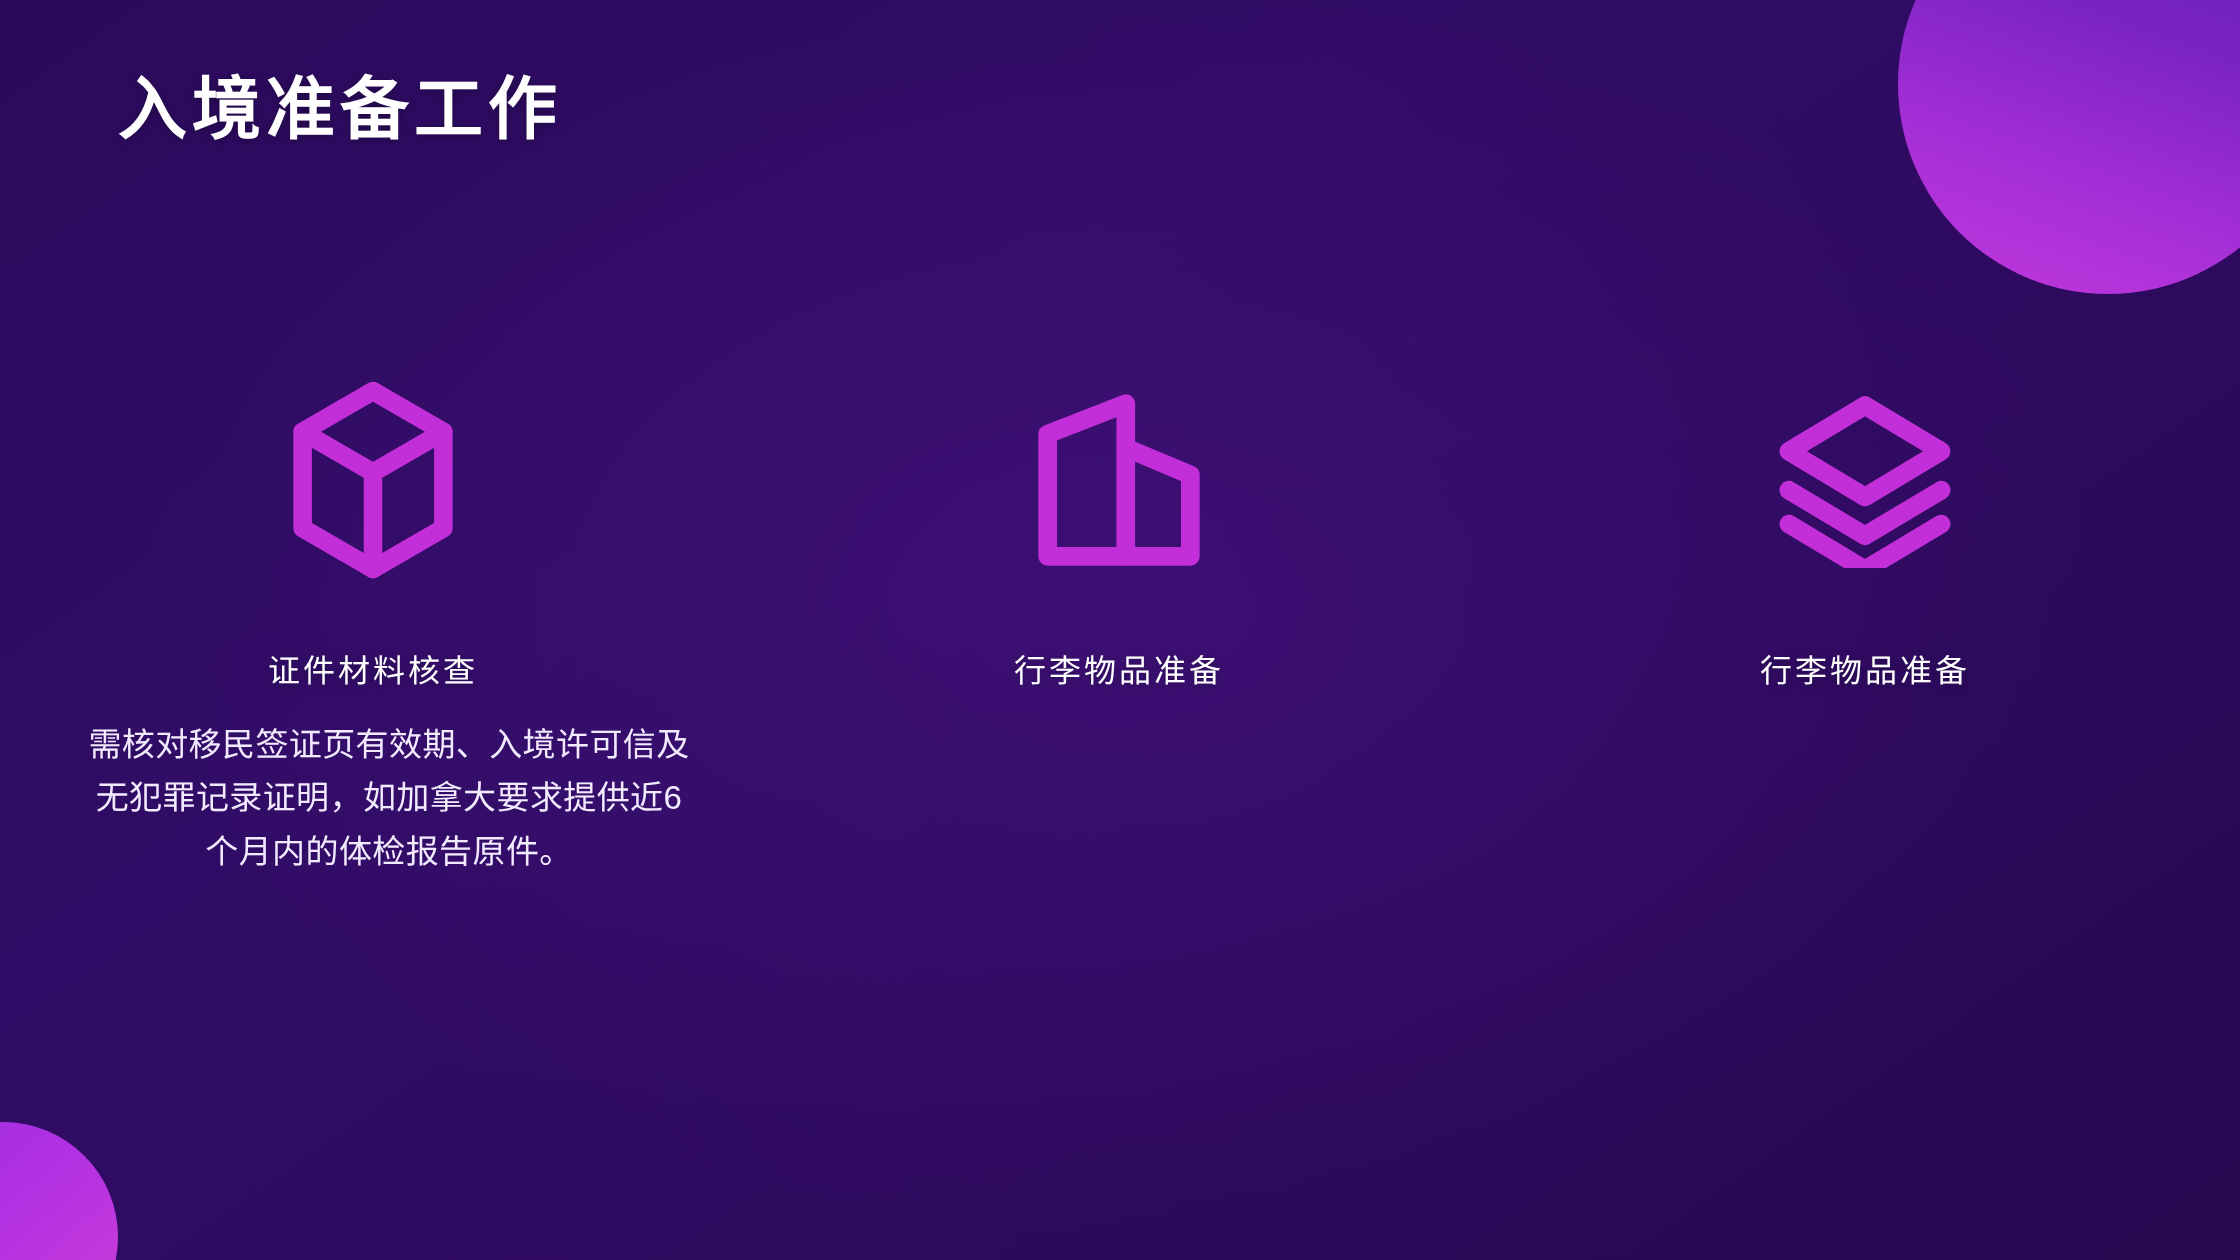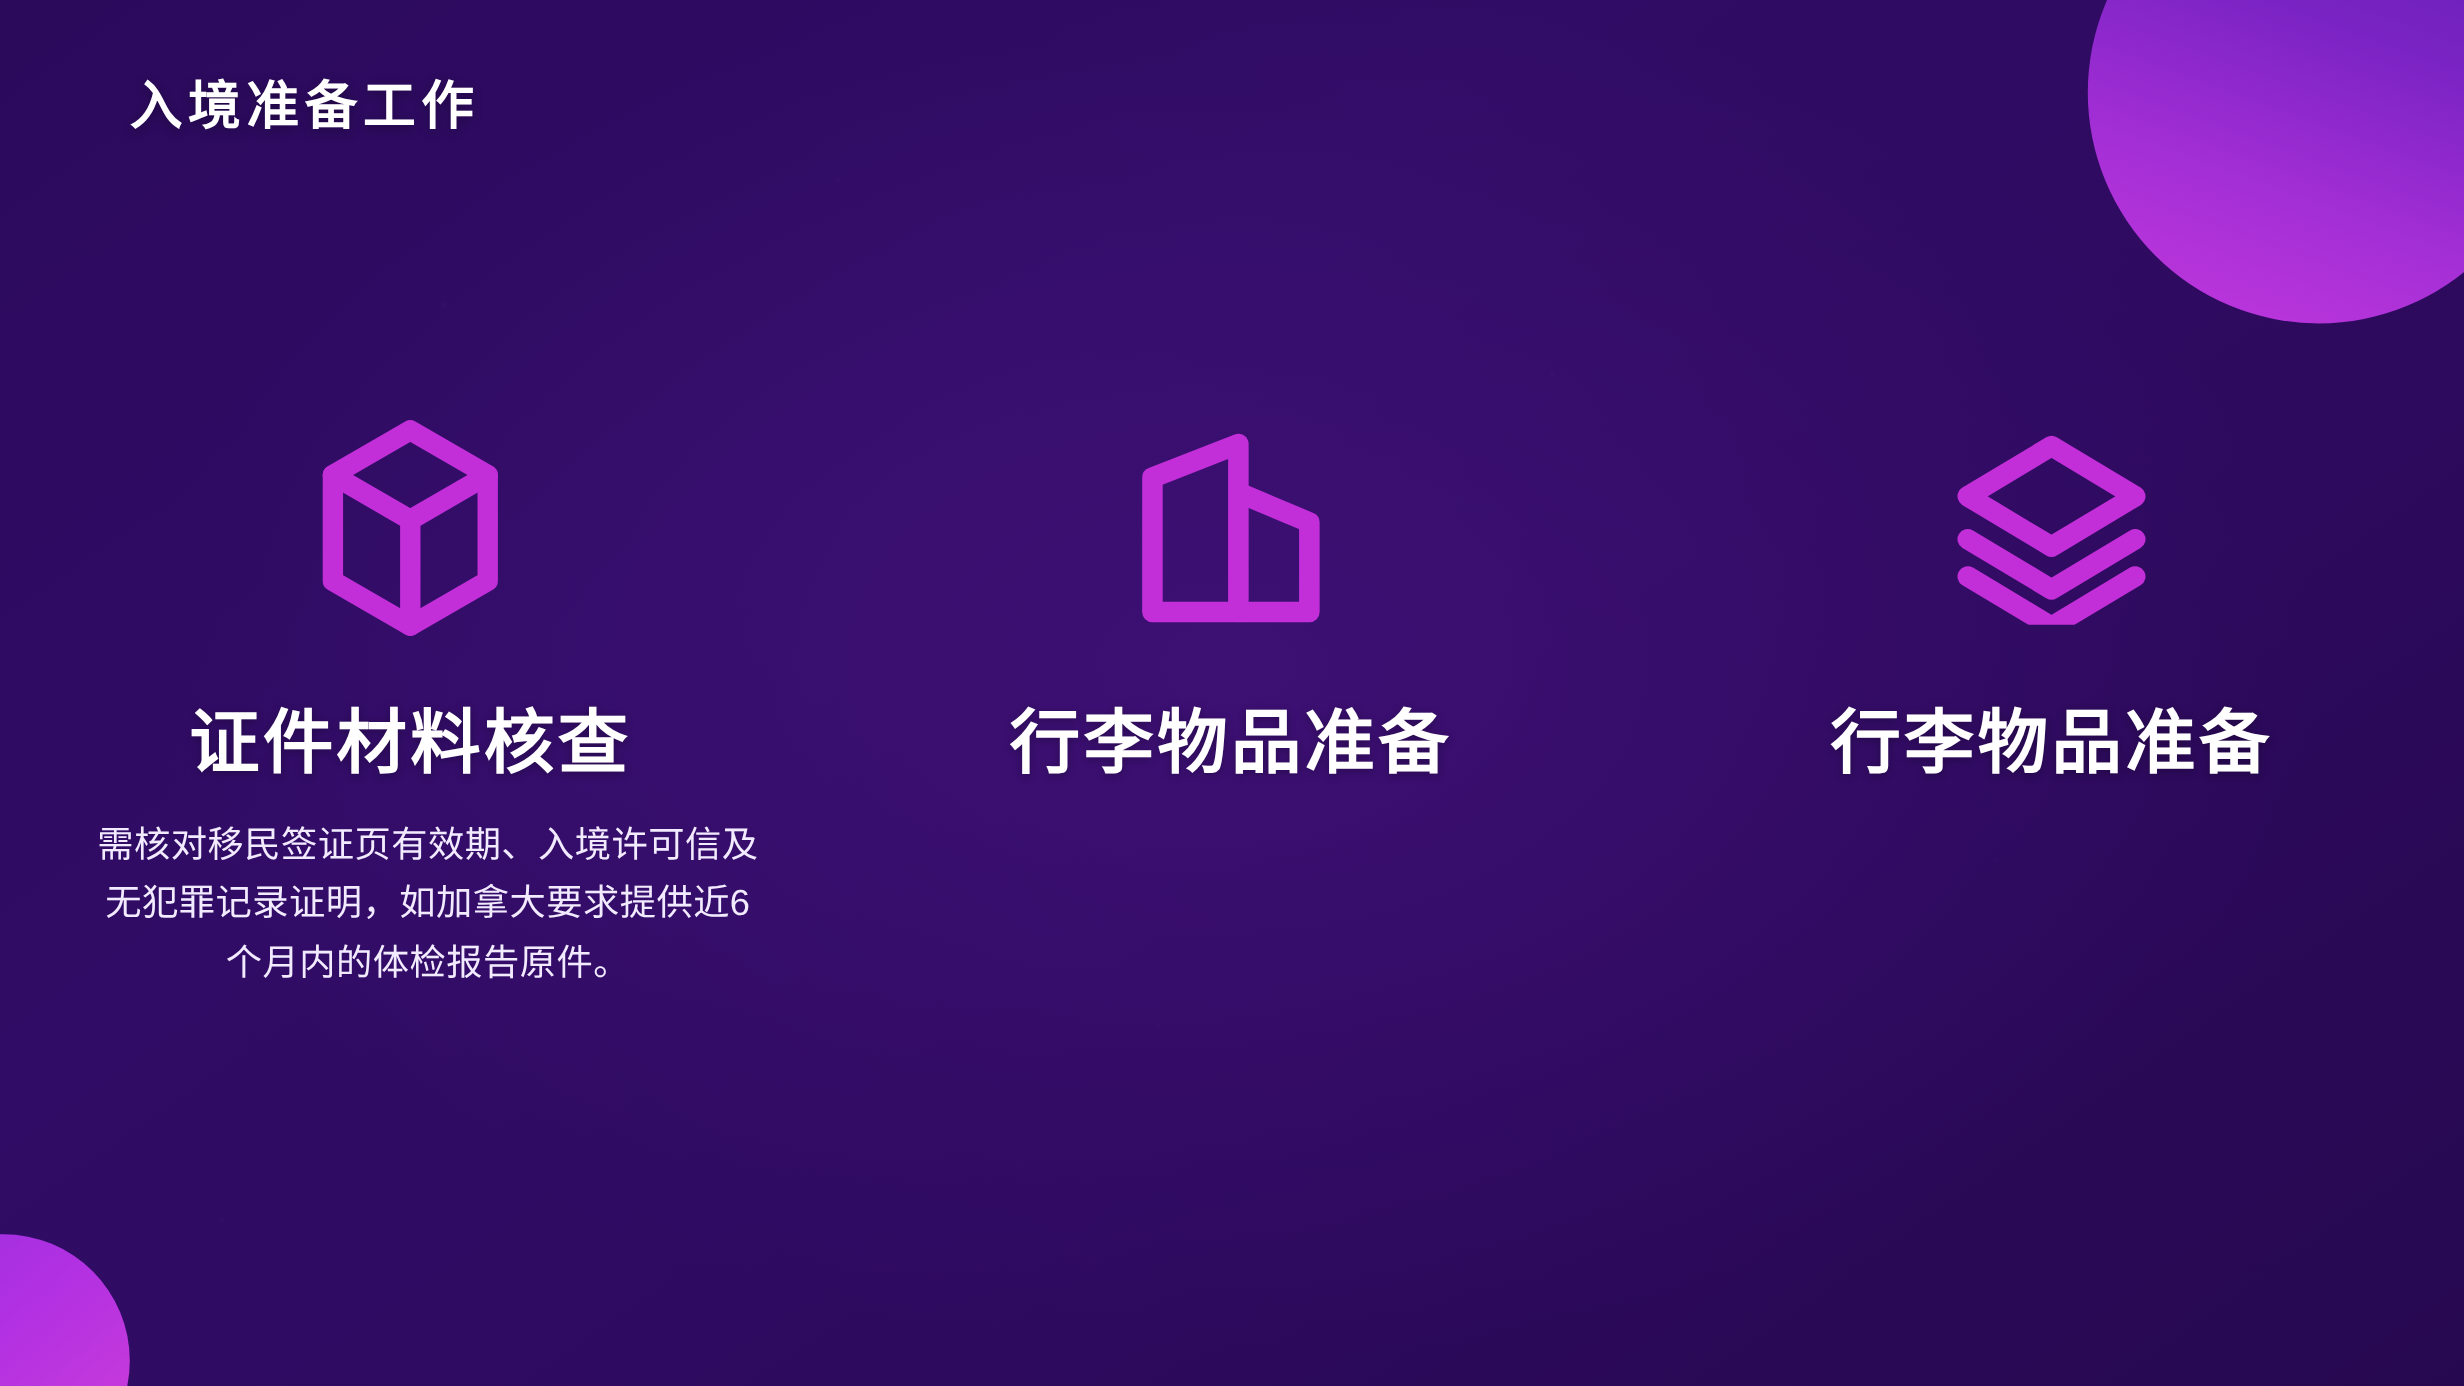--- a/index.html
+++ b/index.html
@@ -60,21 +60,21 @@
     left: -112px;
     bottom: -92px;
     background: linear-gradient(140deg, #9a2ee0 0%, #b331e2 45%, #cf3fd6 100%);
   }
 
   
   #title {
     position: absolute;
     left: 118px;
     top: 72px;
-    font-size: 48px;
+    font-size: 69px;
     font-weight: 700;
     color: #ffffff;
     letter-spacing: 5px;
     line-height: 1.1;
     white-space: nowrap;
     text-shadow: 0 2px 10px rgba(0,0,0,0.30);
   }
 
   
   #columns {
@@ -96,23 +96,23 @@
     height: 250px;
     display: flex;
     align-items: center;
     justify-content: center;
   }
   .icon-wrap svg {
     display: block;
   }
 
   .card-title {
-    margin-top: 34px;
-    font-size: 64px;
-    font-weight: 700;
+    margin-top: 48px;
+    font-size: 32px;
+    font-weight: 400;
     color: #ffffff;
     letter-spacing: 3px;
     line-height: 1.15;
     white-space: nowrap;
     text-shadow: 0 2px 8px rgba(0,0,0,0.28);
   }
 
   .card-body {
     margin-top: 28px;
     width: 610px;

